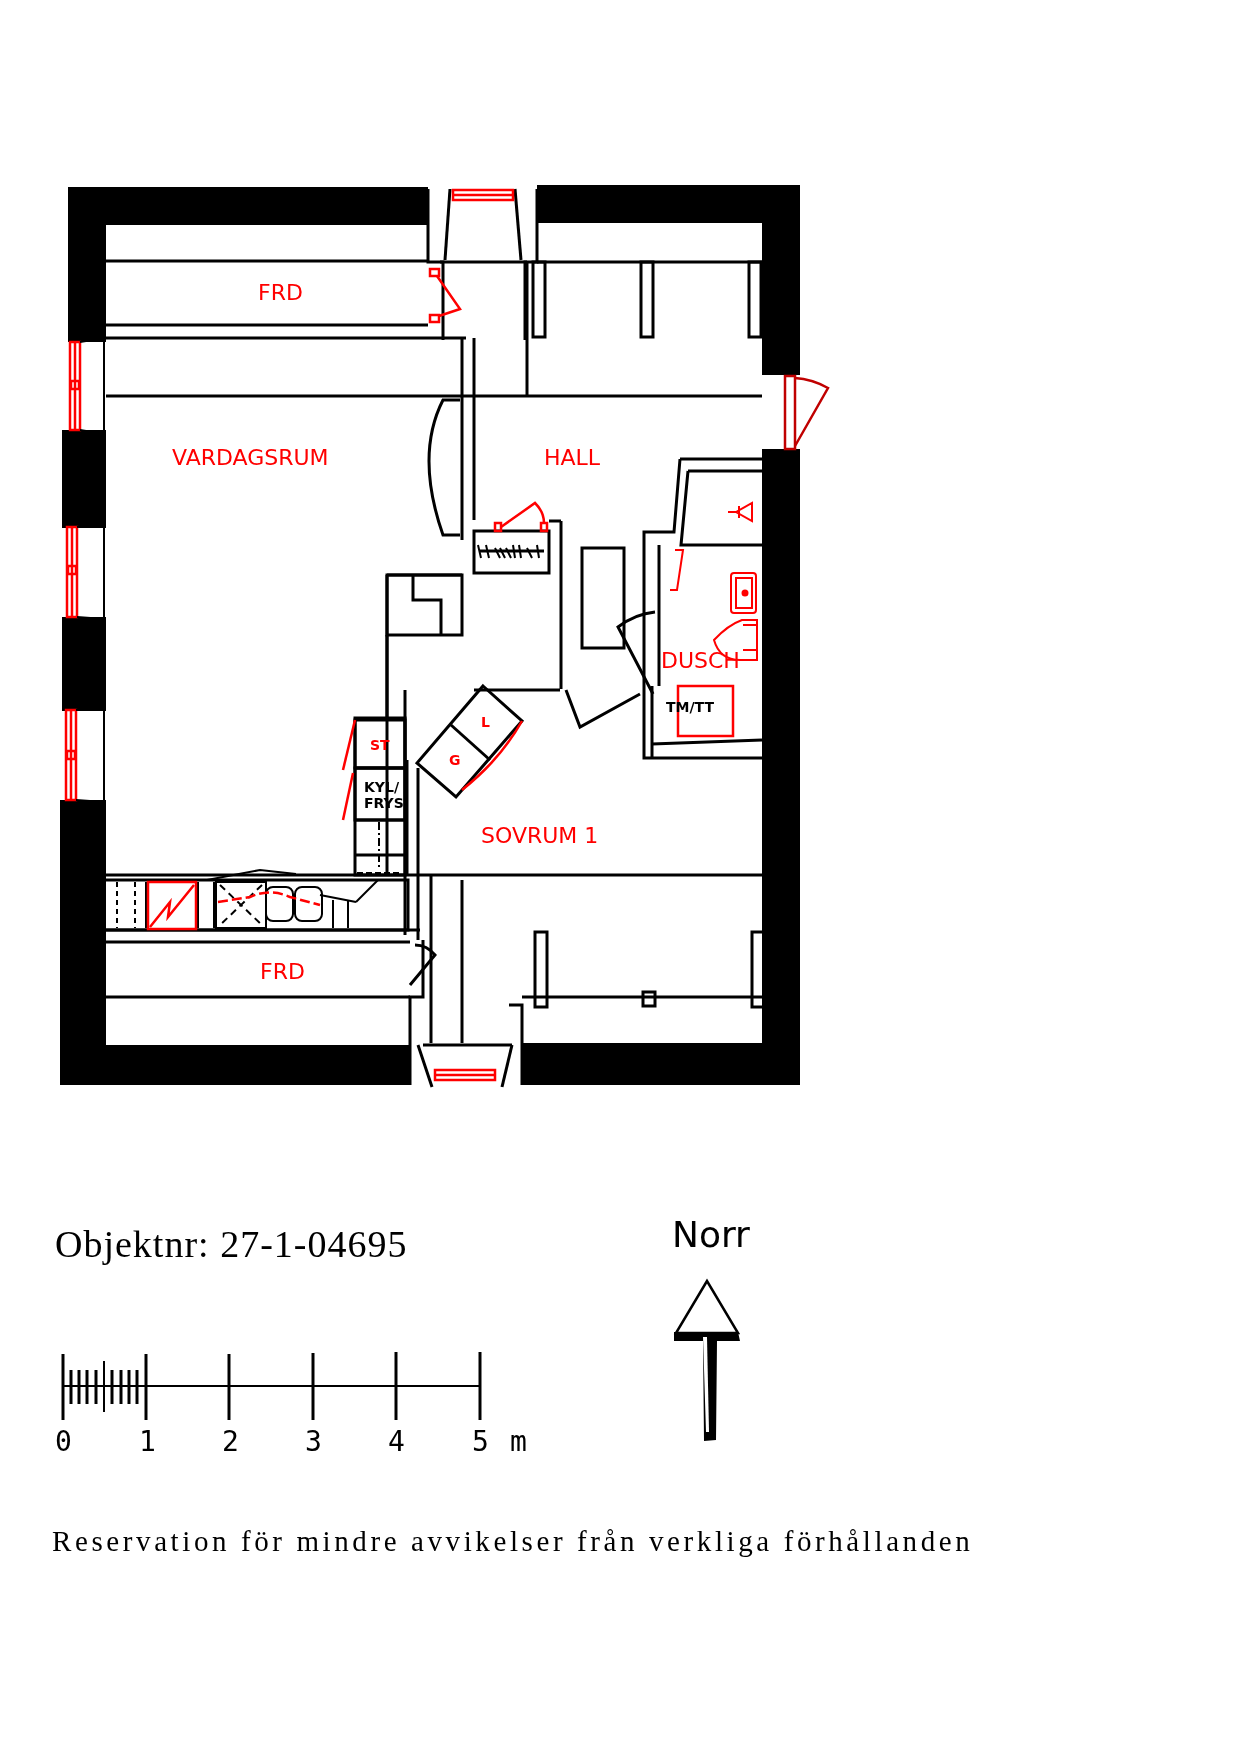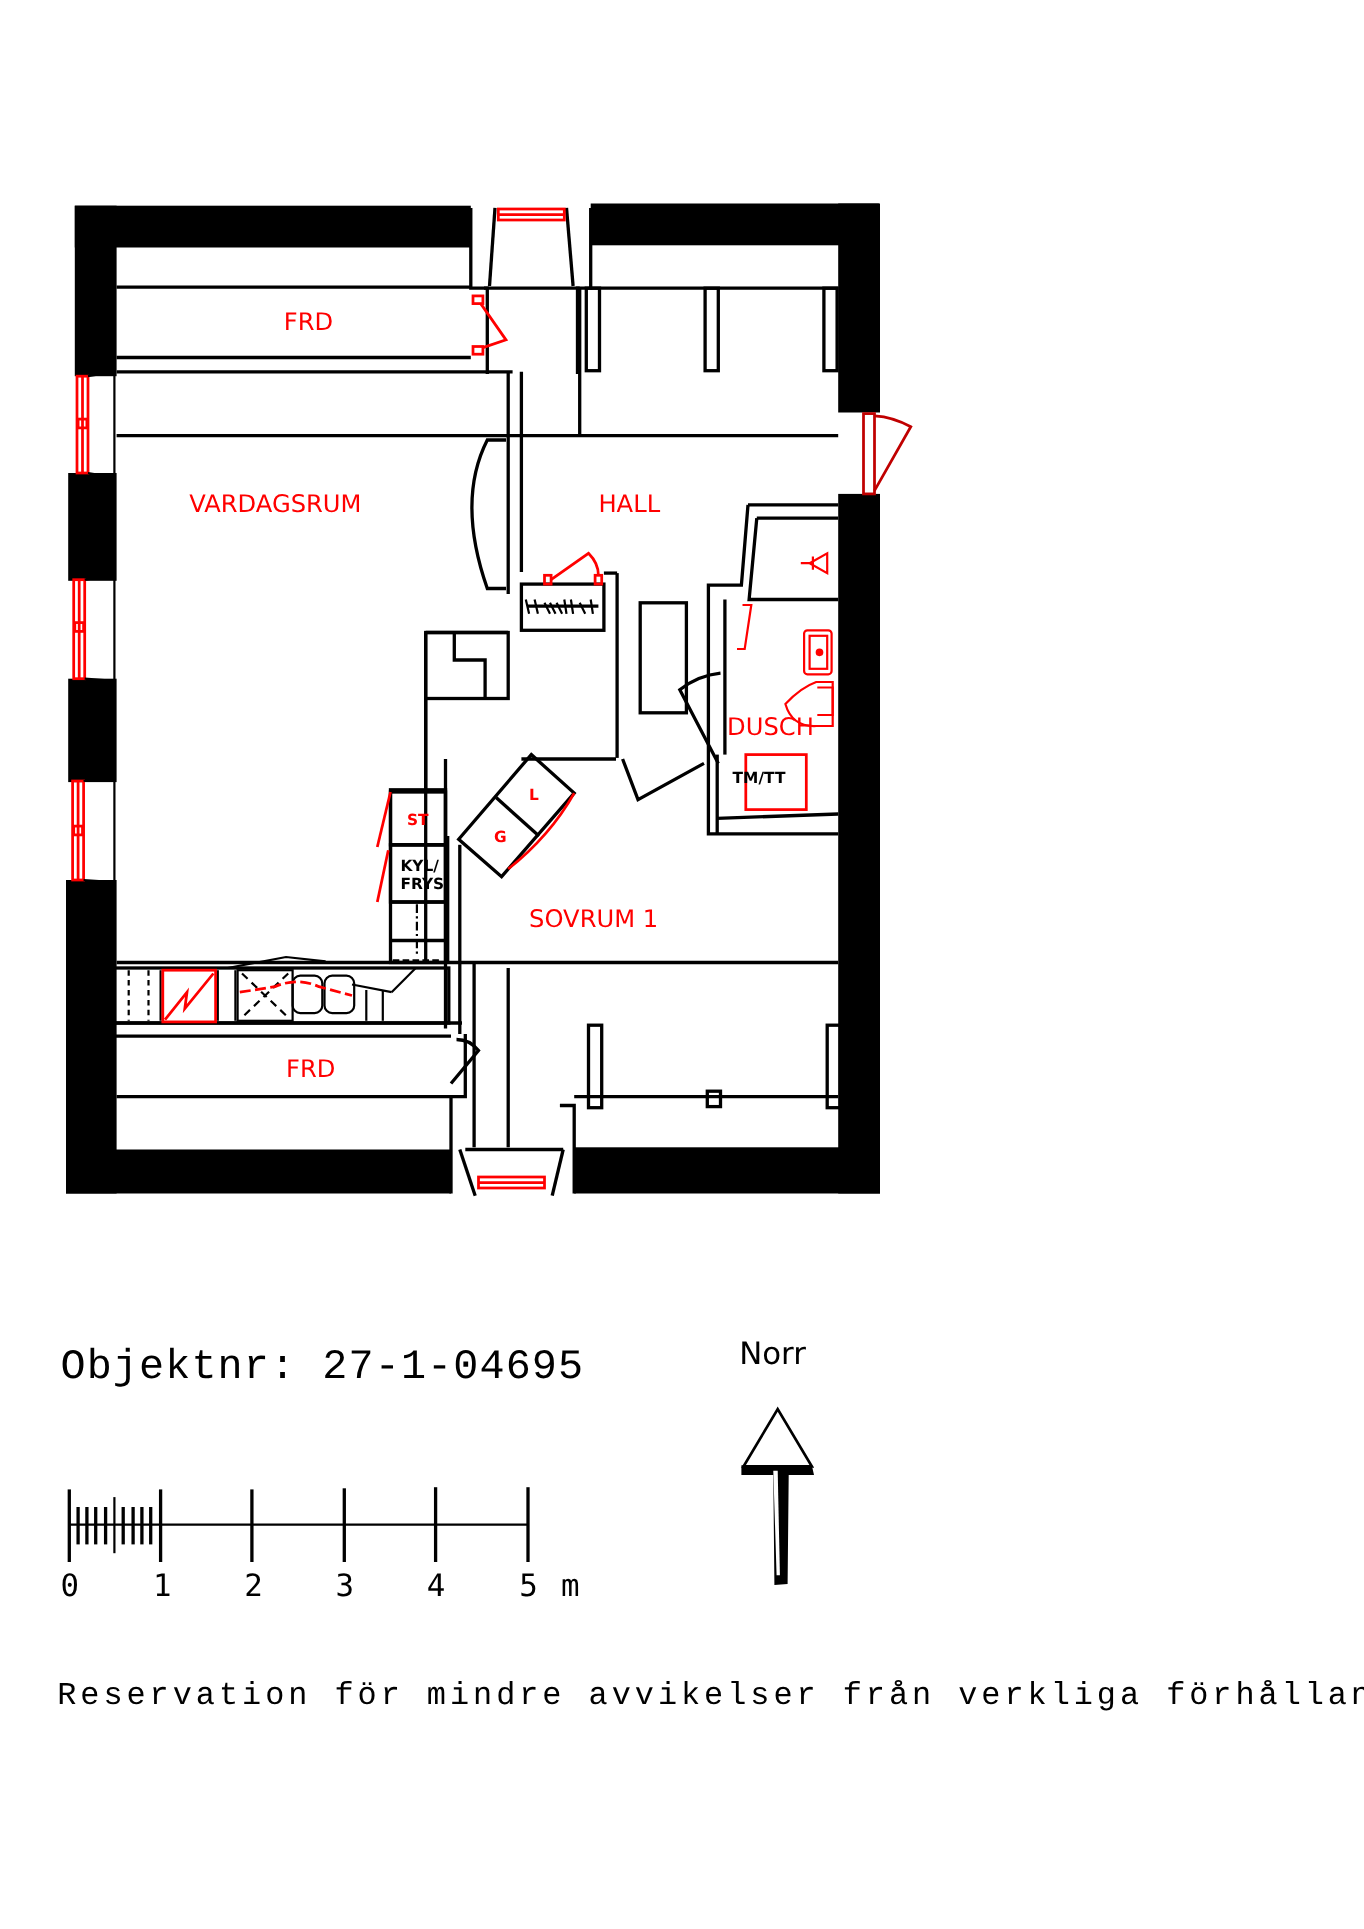--- a/index.html
+++ b/index.html
@@ -2,23 +2,23 @@
 <html><head>
 <meta charset="utf-8">
 <style>
   html, body { margin: 0; padding: 0; background: #ffffff; }
   body { width: 1240px; height: 1754px; position: relative; overflow: hidden;
          font-family: "DejaVu Sans Mono", "Liberation Mono", monospace; }
   #plan { position: absolute; left: 0; top: 0; width: 1240px; height: 1754px; }
   .room-label { font-family: "DejaVu Sans", "Liberation Sans", sans-serif; fill: #ff0000; font-size: 22px; }
   .fixture-label-red { font-family: "DejaVu Sans", "Liberation Sans", sans-serif; fill: #ff0000; font-size: 14px; font-weight: bold; }
   .fixture-label-black { font-family: "DejaVu Sans", "Liberation Sans", sans-serif; fill: #000; font-size: 14px; font-weight: bold; }
-  .info-text { position: absolute; color: #000; font-family: Liberation Mono, monospace; white-space: nowrap; }
+  .info-text { position: absolute; color: #000; font-family: Liberation Serif, serif; white-space: nowrap; }
   #objekt { left: 55px; top: 1222px; font-size: 38px; letter-spacing: 1px; }
-  #norr { left: 672px; top: 1214px; font-size: 28px; font-family: "DejaVu Sans", "Liberation Sans", sans-serif; }
+  #norr { left: 672px; top: 1214px; font-size: 36px; font-family: "DejaVu Sans", "Liberation Sans", sans-serif; }
   #disclaimer { left: 52px; top: 1525px; font-size: 29px; letter-spacing: 3.6px; }
   .scale-num { position: absolute; top: 1425px; font-size: 28px; font-family: "DejaVu Sans Mono", "Liberation Mono", monospace; }
 </style>
 </head>
 <body>
 
 <svg id="plan" viewBox="0 0 1240 1754" xmlns="http://www.w3.org/2000/svg">
 
   <g fill="#000">
 

